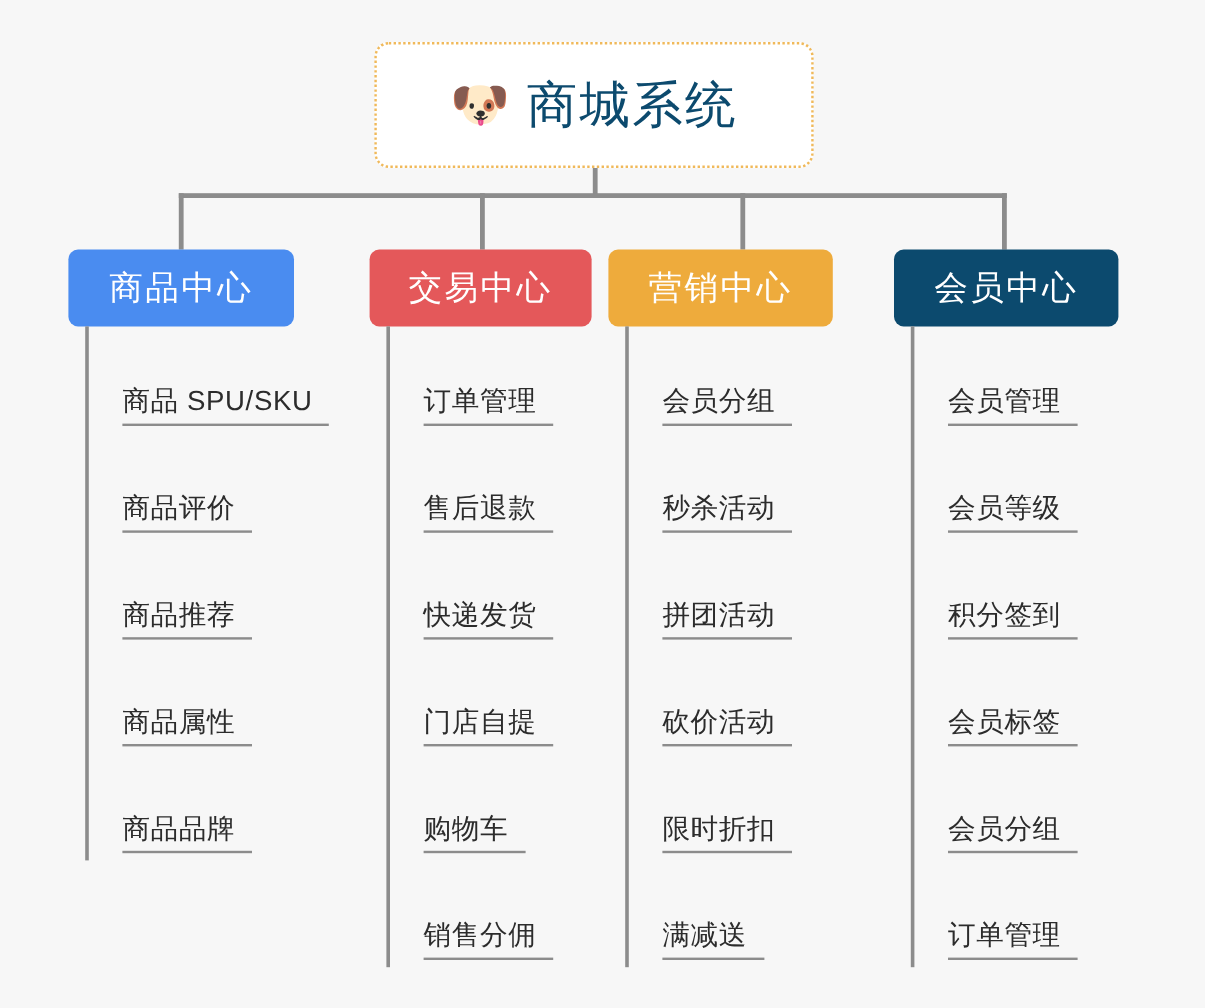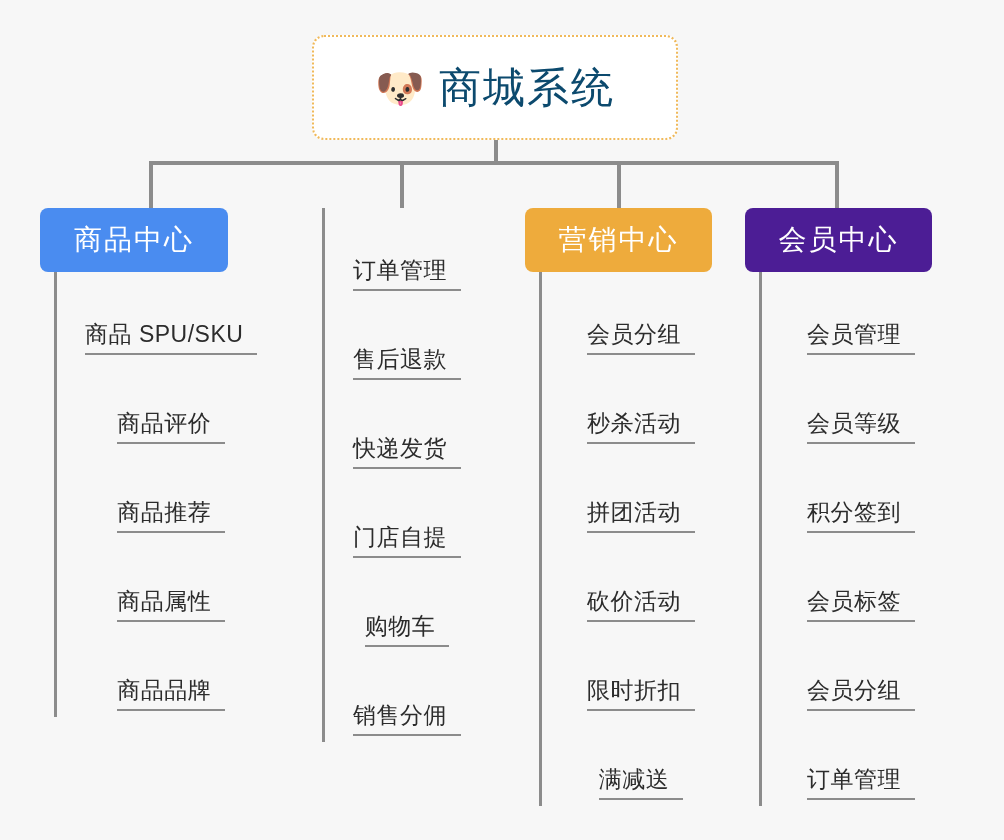--- a/index.html
+++ b/index.html
@@ -76,58 +76,57 @@
   .conn-drop.d1 { left: 149px; }
   .conn-drop.d2 { left: 400px; }
   .conn-drop.d3 { left: 617px; }
   .conn-drop.d4 { left: 835px; }
 
   
   .branch {
     position: absolute;
     top: 208px;
   }
-  .branch.b1 { left: 40px;  }
+  .branch.b1 { left: 57px;  }
   .branch.b2 { left: 308px; }
-  .branch.b3 { left: 525px; }
+  .branch.b3 { left: 507px; }
   .branch.b4 { left: 745px; }
 
   .branch-header {
     box-sizing: border-box;
     height: 64px;
     border-radius: 8px;
     display: flex;
     align-items: center;
     justify-content: center;
     color: #ffffff;
     font-size: 28px;
     letter-spacing: 2px;
     white-space: nowrap;
   }
   .branch.b1 .branch-header { width: 188px; background: #4a8cf0; }
   .branch.b2 .branch-header { width: 185px; background: #e4585a; }
   .branch.b3 .branch-header { width: 187px; background: #eeab3c; }
-  .branch.b4 .branch-header { width: 187px; background: #4c1d95; }
+  .branch.b4 .branch-header { width: 187px; background: #0c4a6e; }
 
   
   .leaf-list {
     position: relative;
     margin-left: 14px;
     padding-left: 0;
     border-left: 3px solid #8c8c8c;
   }
   .leaf {
     position: relative;
     height: 89px;
     box-sizing: border-box;
     display: flex;
     align-items: flex-end;
     padding-left: 28px;
     padding-bottom: 6px;
-    justify-content: center;
   }
   .leaf-label {
     display: inline-block;
     border-bottom: 2px solid #8c8c8c;
     padding: 0 14px 6px 0;
     font-size: 23px;
     color: #2c2c2c;
     line-height: 1.1;
     white-space: nowrap;
     letter-spacing: 0.5px;
@@ -167,20 +166,23 @@
       <div class="leaf">
         <span class="leaf-label">商品属性</span>
       </div>
       <div class="leaf">
         <span class="leaf-label">商品品牌</span>
       </div>
     </div>
   </div>
 
   <div class="branch b2">
+    <div class="branch-header">
+      <span>交易中心</span>
+    </div>
     <div class="leaf-list">
       <div class="leaf">
         <span class="leaf-label">订单管理</span>
       </div>
       <div class="leaf">
         <span class="leaf-label">售后退款</span>
       </div>
       <div class="leaf">
         <span class="leaf-label">快递发货</span>
       </div>

